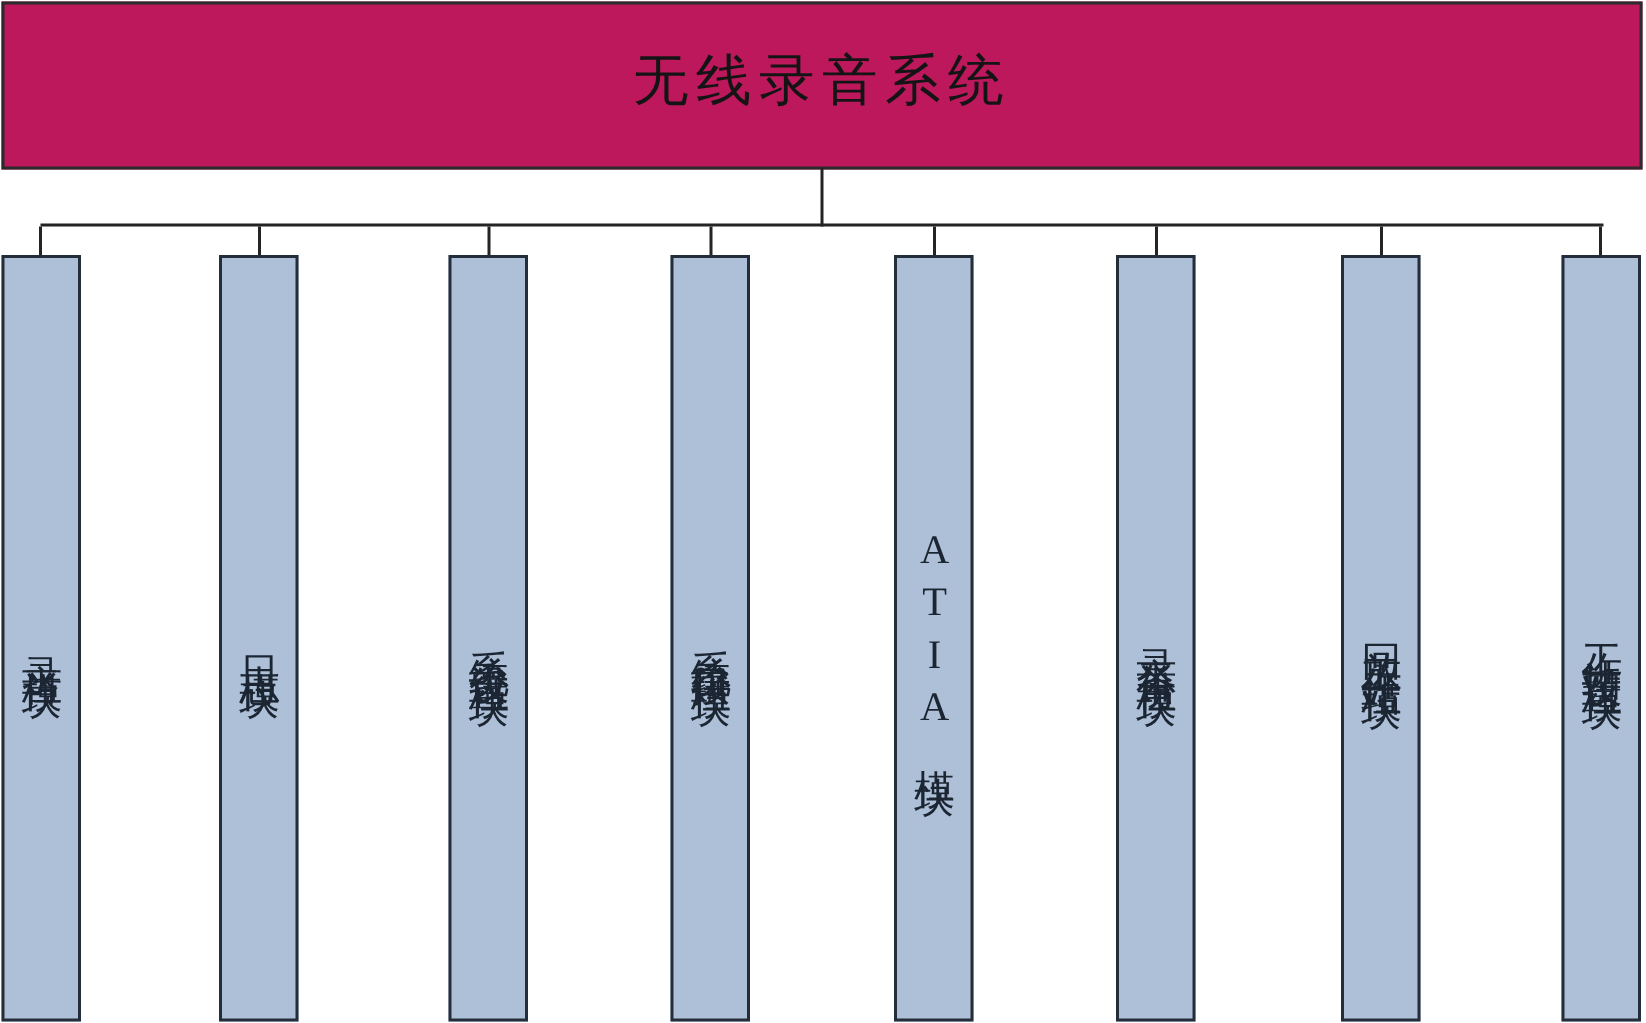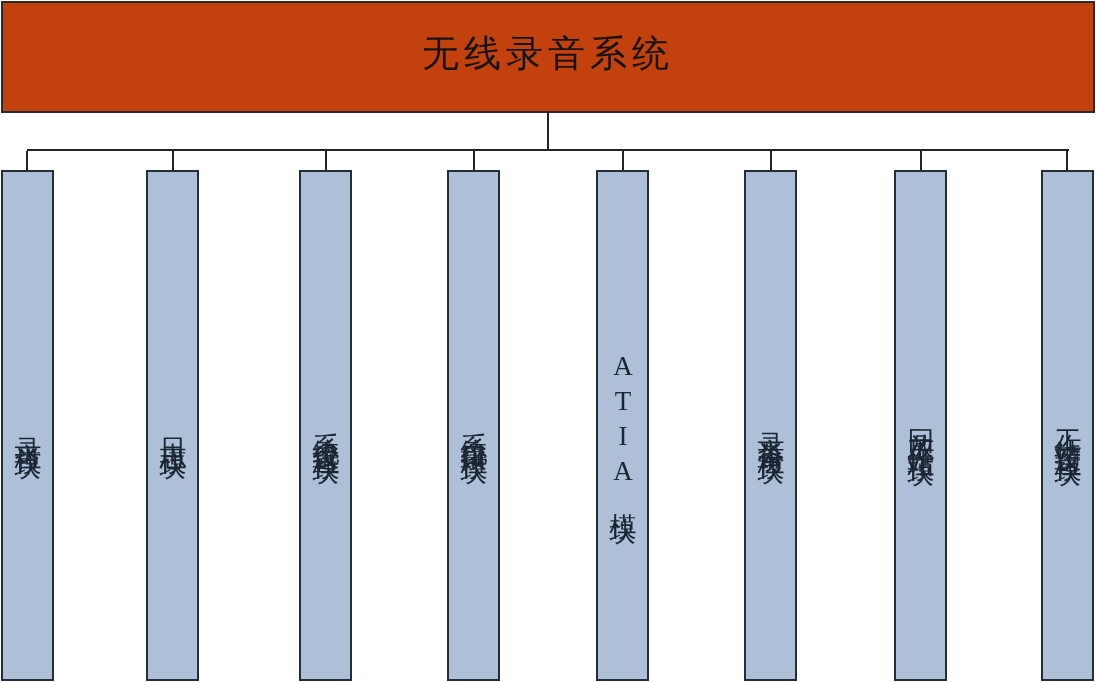--- a/index.html
+++ b/index.html
@@ -16,21 +16,21 @@
     overflow: hidden;
   }
   
   .title-box {
     position: absolute;
     left: 1px;
     top: 1px;
     width: 1094px;
     height: 112px;
     box-sizing: border-box;
-    background: #c2410c;
+    background: #be185d;
     border: 2px solid #2b2b2b;
     display: flex;
     align-items: center;
     justify-content: center;
   }
   .title-text {
     font-size: 37px;
     letter-spacing: 5px;
     color: #141414;
     white-space: nowrap;

